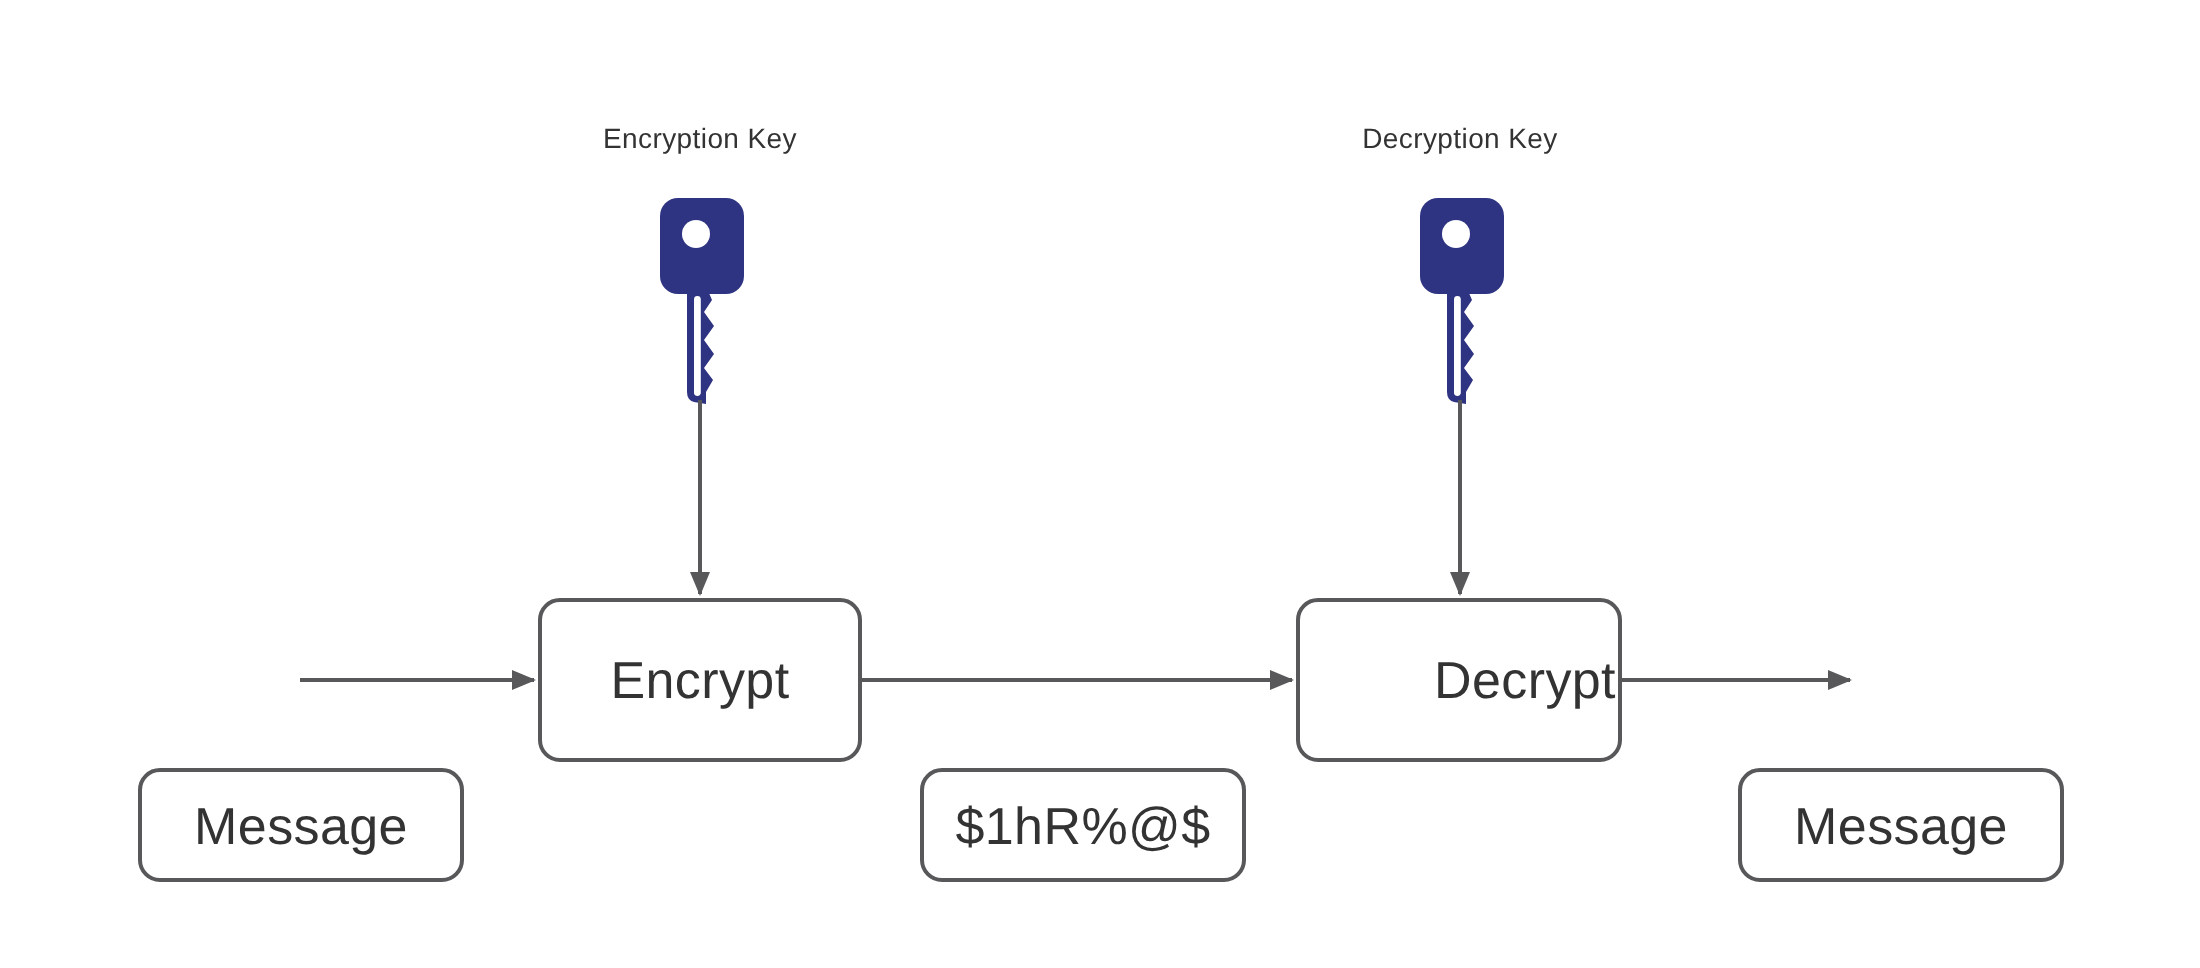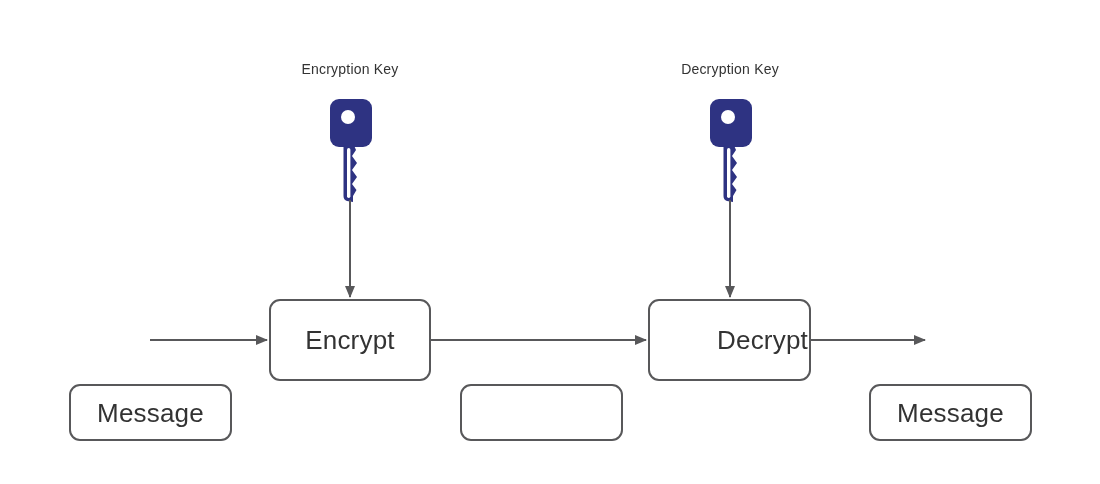--- a/index.html
+++ b/index.html
@@ -135,18 +135,19 @@
   </svg>
 
   <div class="caption-label cap-enc-key">Encryption Key</div>
 
   <div class="caption-label cap-dec-key">Decryption Key</div>
 
   <div class="node-label box-message-in">Message</div>
 
   <div class="node-label box-encrypt">Encrypt</div>
 
+  <div class="node-label box-cipher">$1hR%@$</div>
 
   <div class="node-label box-decrypt">Decrypt</div>
 
   <div class="node-label box-message-out">Message</div>
 
 </div>
 
 </body></html>

